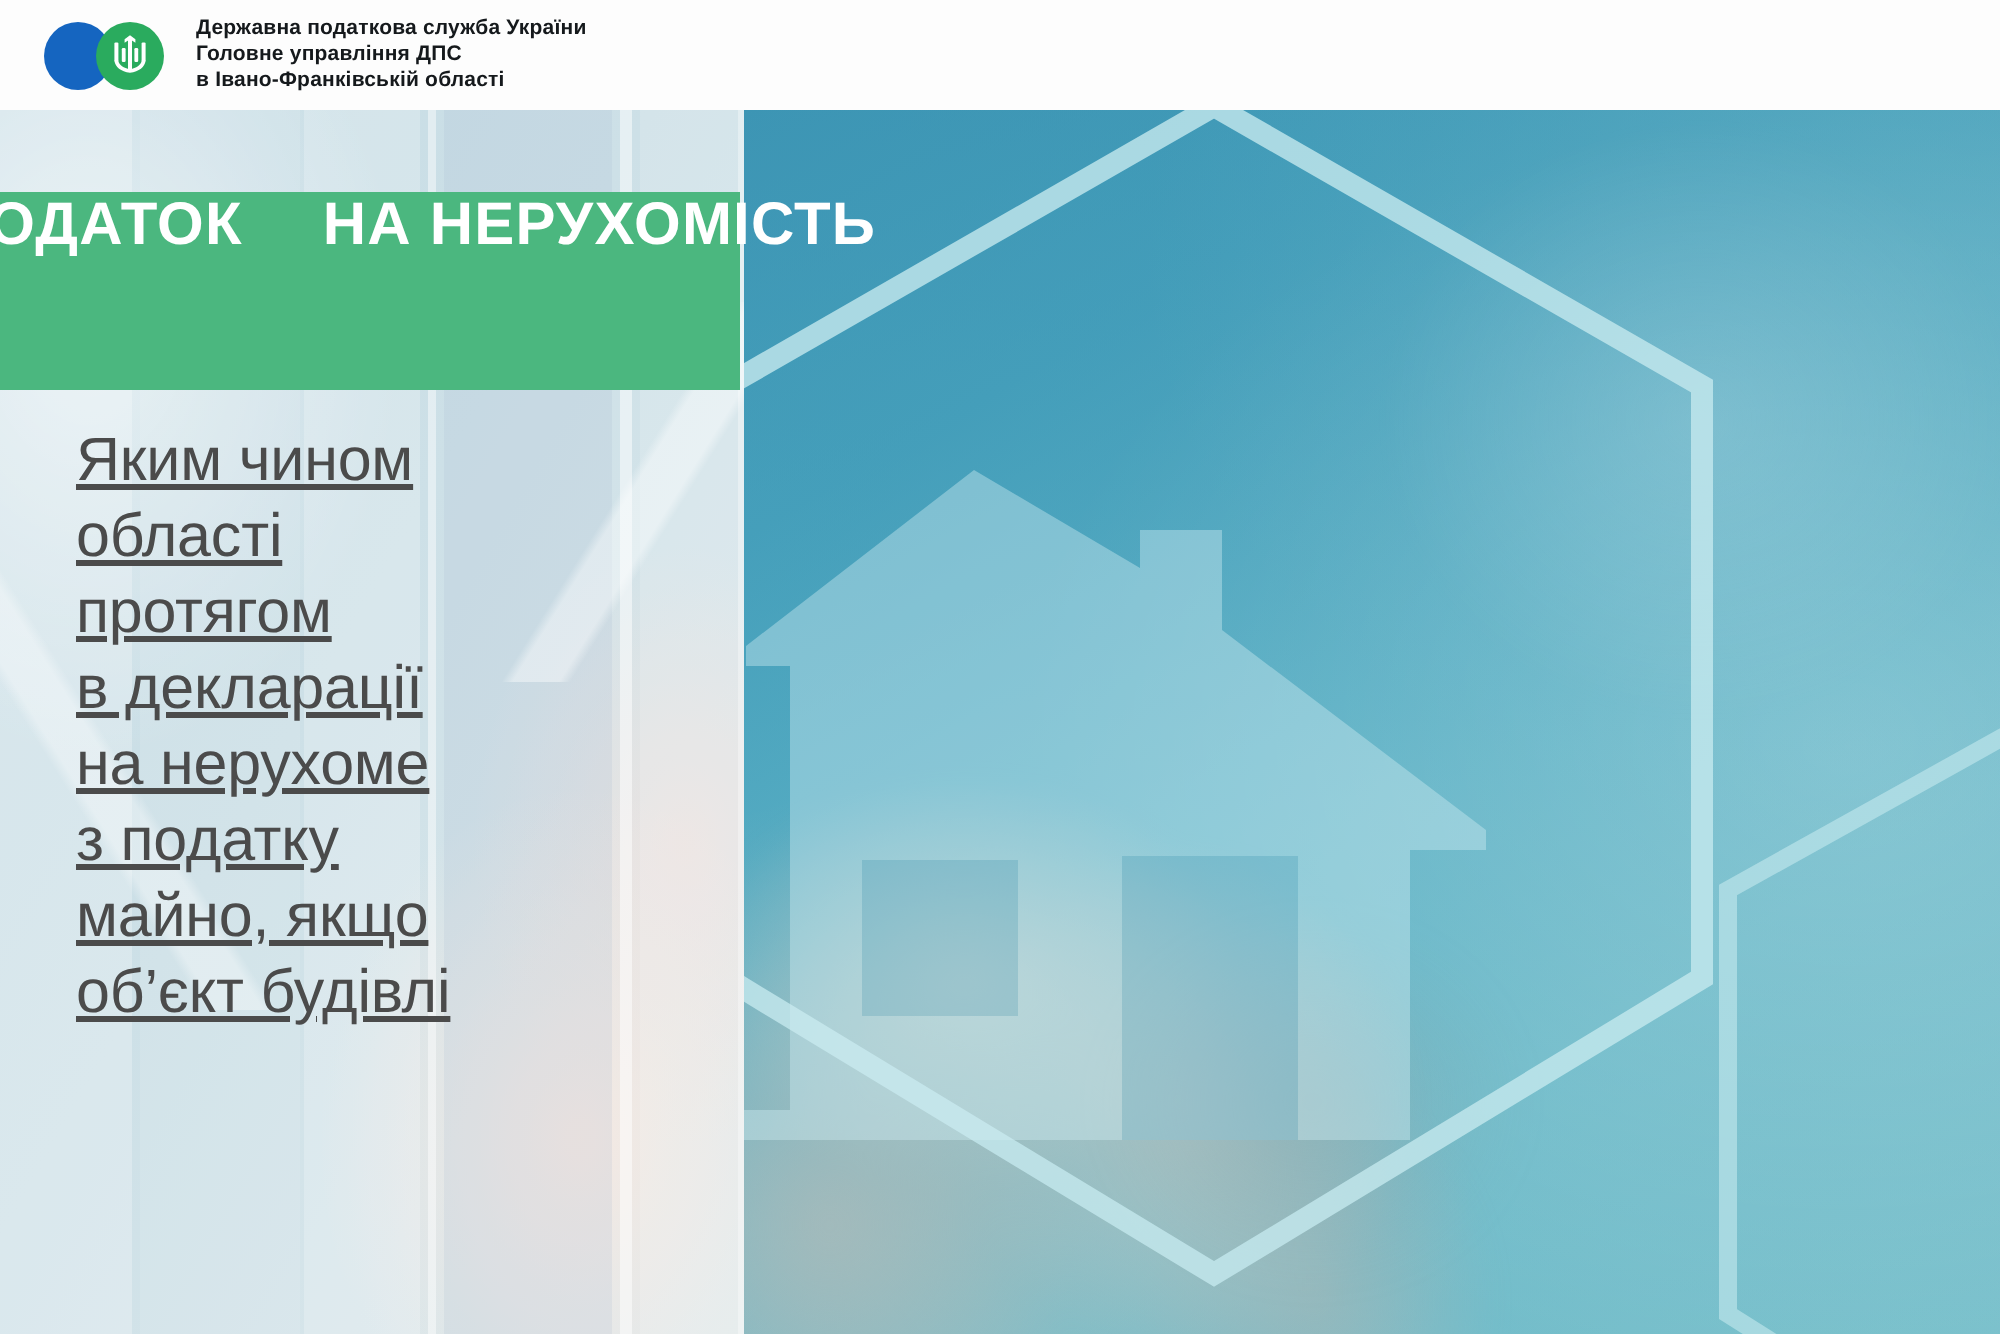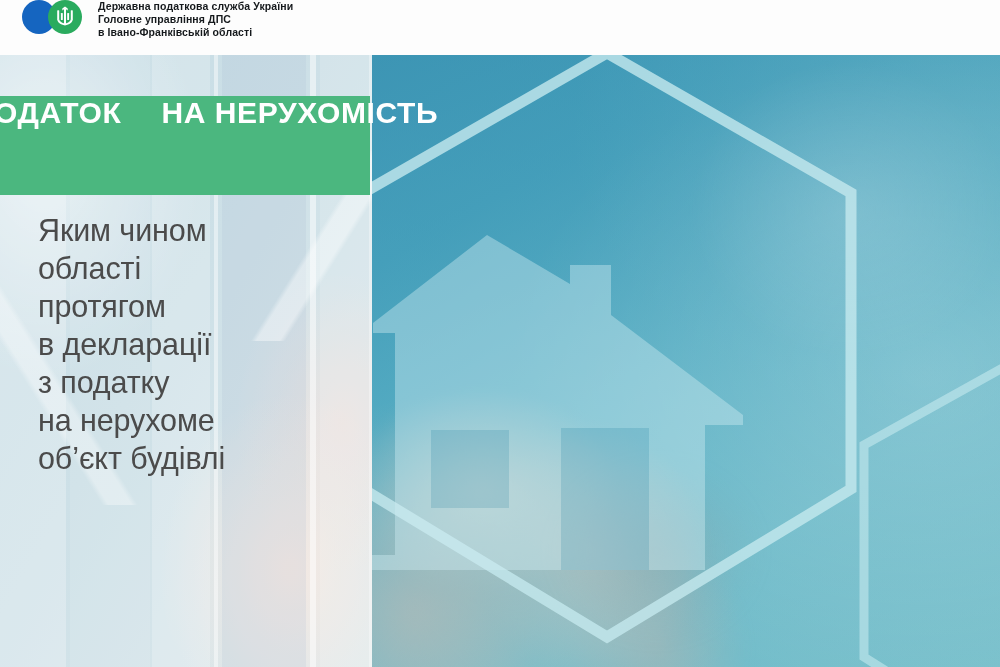--- a/index.html
+++ b/index.html
@@ -7,21 +7,21 @@
   body{
     width:1000px;height:667px;overflow:hidden;
     font-family:"Liberation Sans","DejaVu Sans",sans-serif;
     background:#ffffff;
   }
   .page{position:relative;width:1000px;height:667px;overflow:hidden;background:#fff;}
 
   
   .header{
     position:absolute;left:0;top:0;width:1000px;height:55px;
-    background:#fdfdfd;display:flex;align-items:flex-start;z-index:40;
+    background:#fdfdfd;display:flex;align-items:center;z-index:40;
   }
   .logo{position:relative;width:62px;height:34px;margin-left:22px;flex:0 0 auto;}
   .logo .circ{position:absolute;top:0;width:34px;height:34px;border-radius:50%;}
   .logo .circ-blue{left:0;background:#1565c0;}
   .logo .circ-green{left:26px;background:#2aab5e;}
   .logo .tryzub{position:absolute;left:26px;top:0;width:34px;height:34px;
      display:flex;align-items:center;justify-content:center;}
   .logo .tryzub svg{display:block;}
   .org{margin-left:14px;line-height:1.26;}
   .org div{font-size:10.5px;font-weight:bold;color:#15191c;letter-spacing:.1px;white-space:nowrap;}
@@ -115,21 +115,21 @@
     color:#ffffff;font-weight:bold;font-size:30px;letter-spacing:.6px;
     line-height:1.14;padding-left:40px;white-space:nowrap;
   }
 
   
   .question{
     position:absolute;left:38px;top:212px;width:330px;z-index:20;
     color:#4b4b4b;font-size:30.5px;font-weight:normal;line-height:1.245;
     letter-spacing:-.1px;
   }
-  .question div{white-space:nowrap;}
+  .question div{white-space:nowrap;text-decoration:underline;}
 </style>
 </head>
 <body>
 
 <div class="page">
 
   <div class="header">
     <div class="logo">
       <div class="circ circ-blue"></div>
       <div class="circ circ-green"></div>
@@ -199,18 +199,19 @@
   <div class="banner">
     <div class="l">ПОДАТОК</div>
     <div class="l">НА НЕРУХОМІСТЬ</div>
   </div>
 
   <div class="question">
     <div>Яким чином</div>
     <div>області</div>
     <div>протягом</div>
     <div>в декларації</div>
+    <div>на нерухоме</div>
     <div>з податку</div>
-    <div>на нерухоме</div>
+    <div>майно, якщо</div>
     <div>об’єкт будівлі</div>
   </div>
 
 </div>
 
 </body></html>

